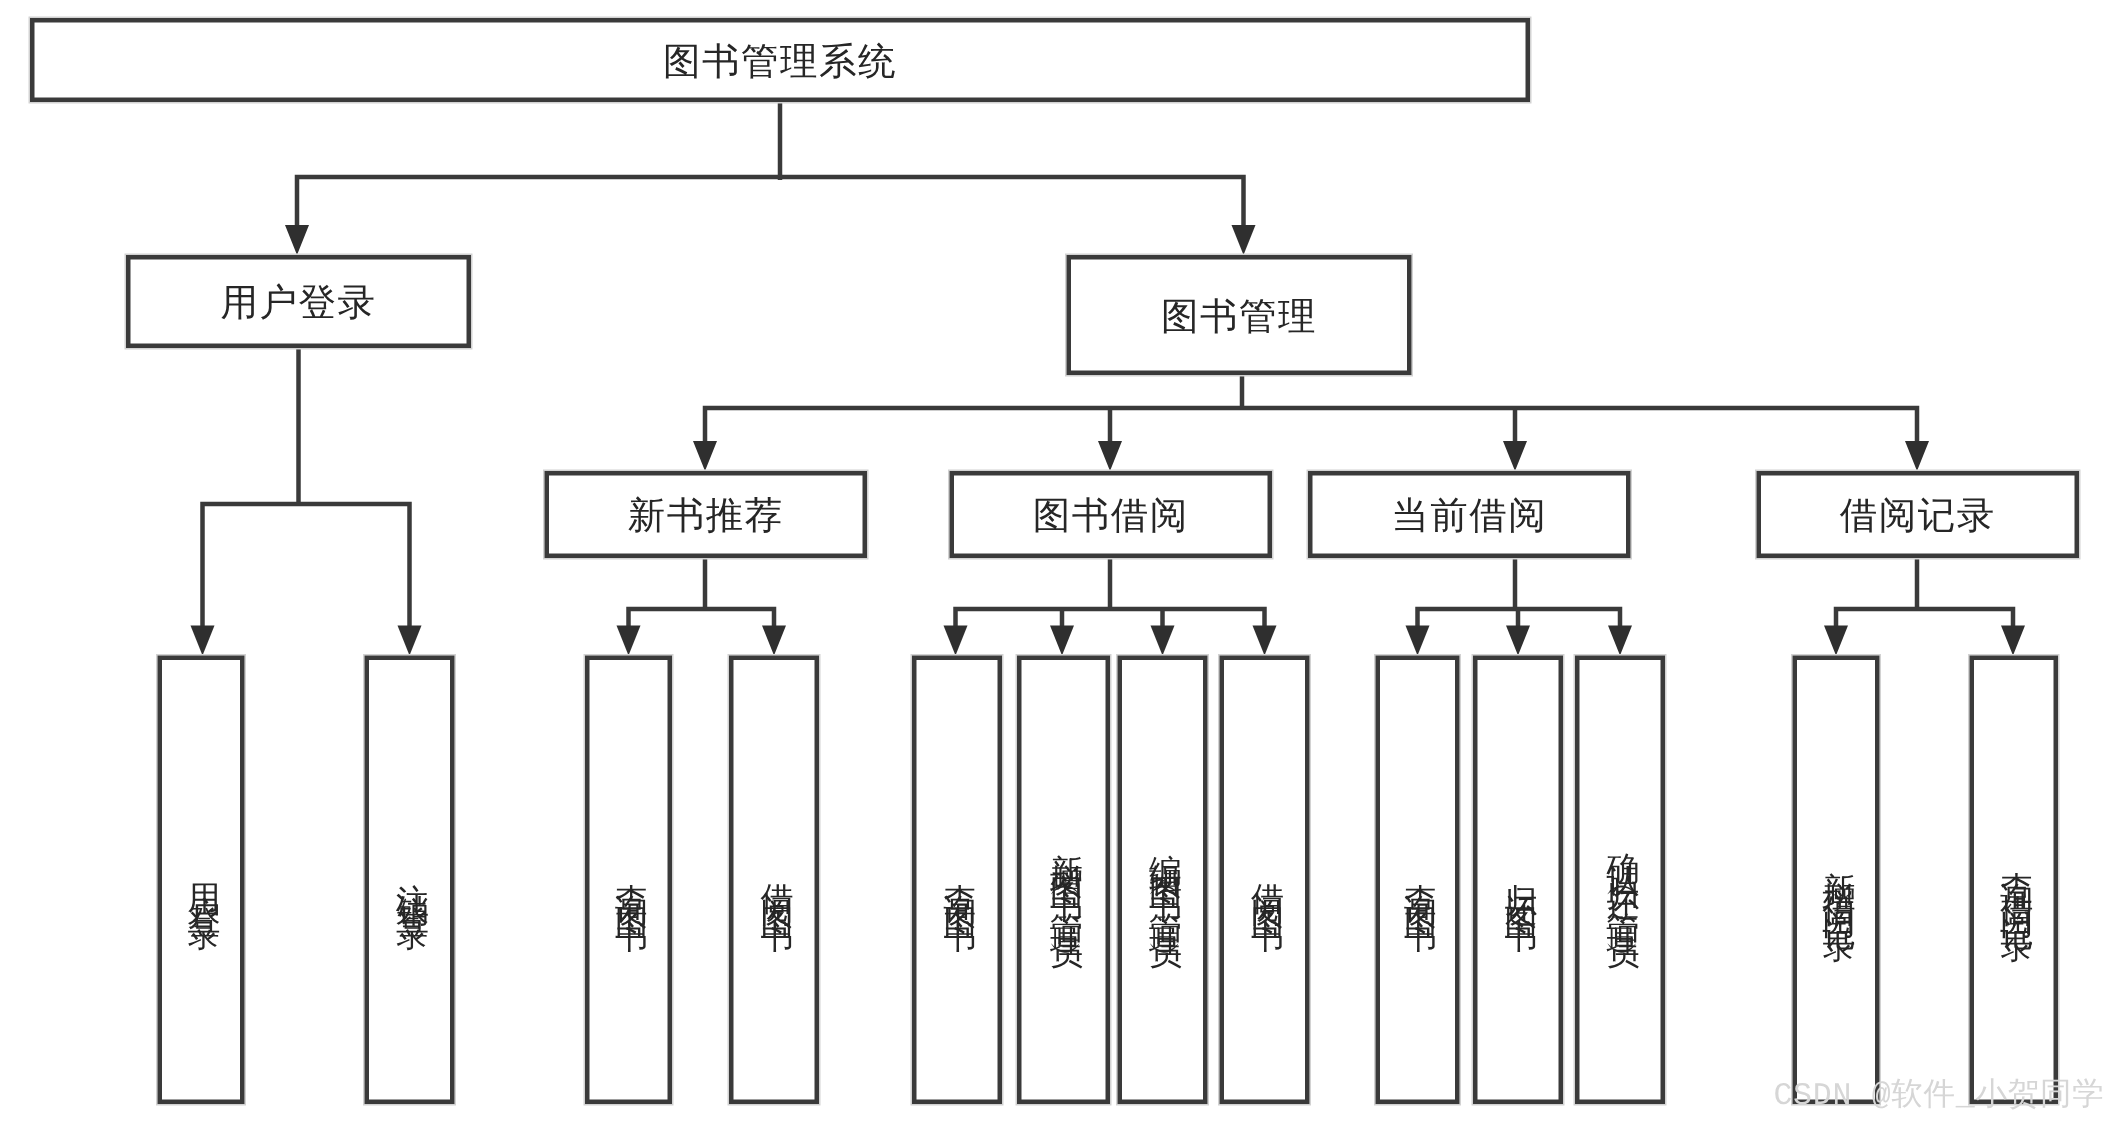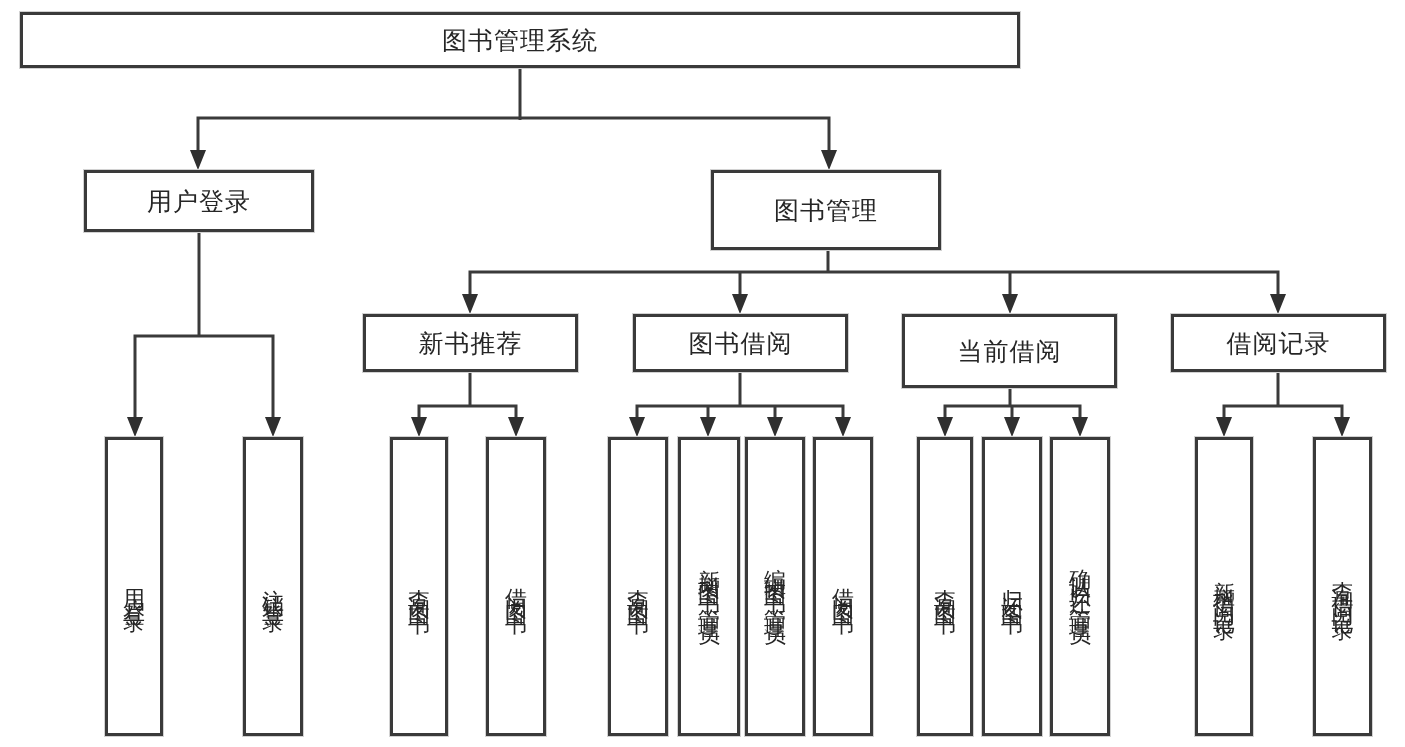--- a/index.html
+++ b/index.html
@@ -5,21 +5,21 @@
   html, body {
     margin: 0;
     padding: 0;
     background: #ffffff;
   }
   .stage {
     position: relative;
     width: 1405px;
     height: 747px;
     background: #ffffff;
-    font-family: Liberation Sans, sans-serif;
+    font-family: Liberation Mono, monospace;
     overflow: hidden;
   }
   svg.connectors {
     position: absolute;
     left: 0;
     top: 0;
     width: 1405px;
     height: 747px;
   }
   .node {
@@ -127,21 +127,21 @@
   <div class="node" style="left:711px; top:170px; width:230px; height:80px;">
     <span class="h-label">图书管理</span>
   </div>
 
   <div class="node" style="left:633px; top:314px; width:215px; height:58px;">
     <span class="h-label">图书借阅</span>
   </div>
   <div class="node" style="left:363px; top:314px; width:215px; height:58px;">
     <span class="h-label">新书推荐</span>
   </div>
-  <div class="node" style="left:902px; top:314px; width:215px; height:74px;text-align:right;">
+  <div class="node" style="left:872px; top:314px; width:215px; height:58px;text-align:right;">
     <span class="h-label">当前借阅</span>
   </div>
   <div class="node" style="left:1171px; top:314px; width:215px; height:58px;">
     <span class="h-label">借阅记录</span>
   </div>
 
   <div class="node" style="left:105px; top:437px; width:58px; height:299px;">
     <span class="v-label">用户登录</span>
   </div>
   <div class="node" style="left:243px; top:437px; width:60px; height:299px;">
@@ -178,14 +178,15 @@
     <span class="v-label">确认归还（管理员）</span>
   </div>
 
   <div class="node" style="left:1195px; top:437px; width:58px; height:299px;">
     <span class="v-label">新增借阅记录</span>
   </div>
   <div class="node" style="left:1313px; top:437px; width:59px; height:299px;">
     <span class="v-label">查询借阅记录</span>
   </div>
 
+  <div class="watermark">CSDN @软件_小贺同学</div>
 
 </div>
 
 </body></html>

